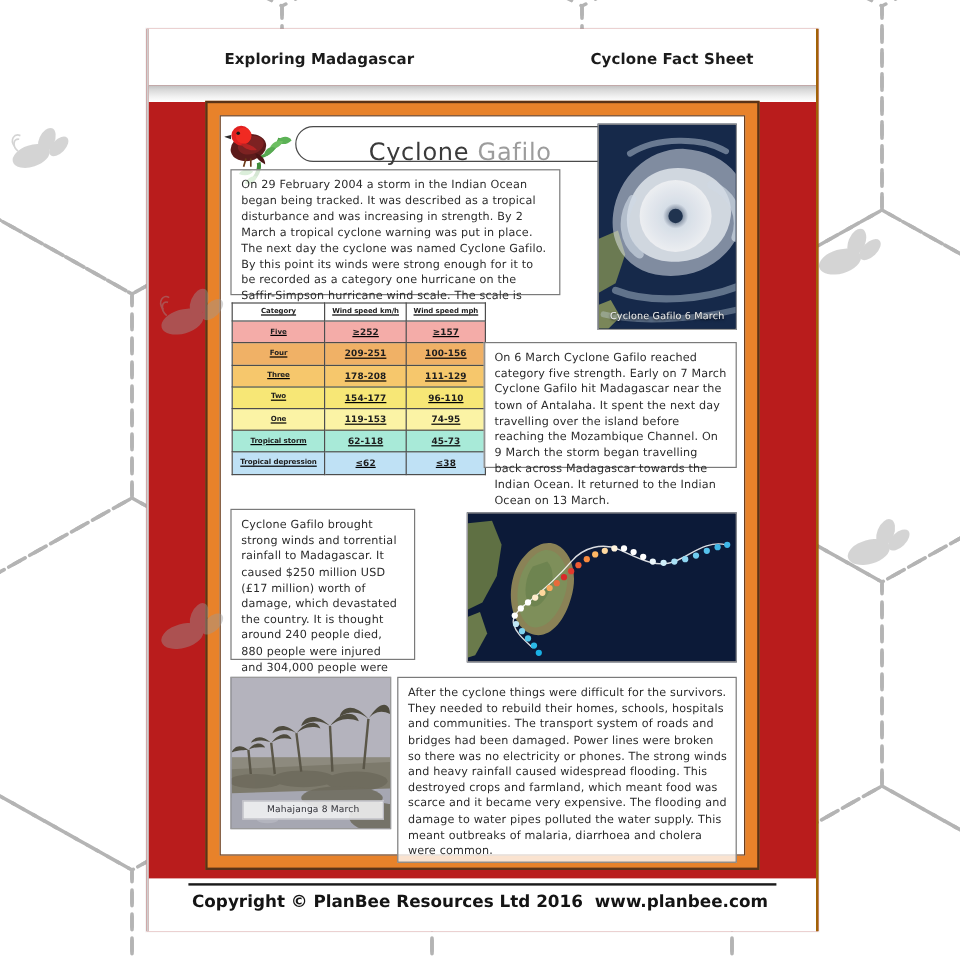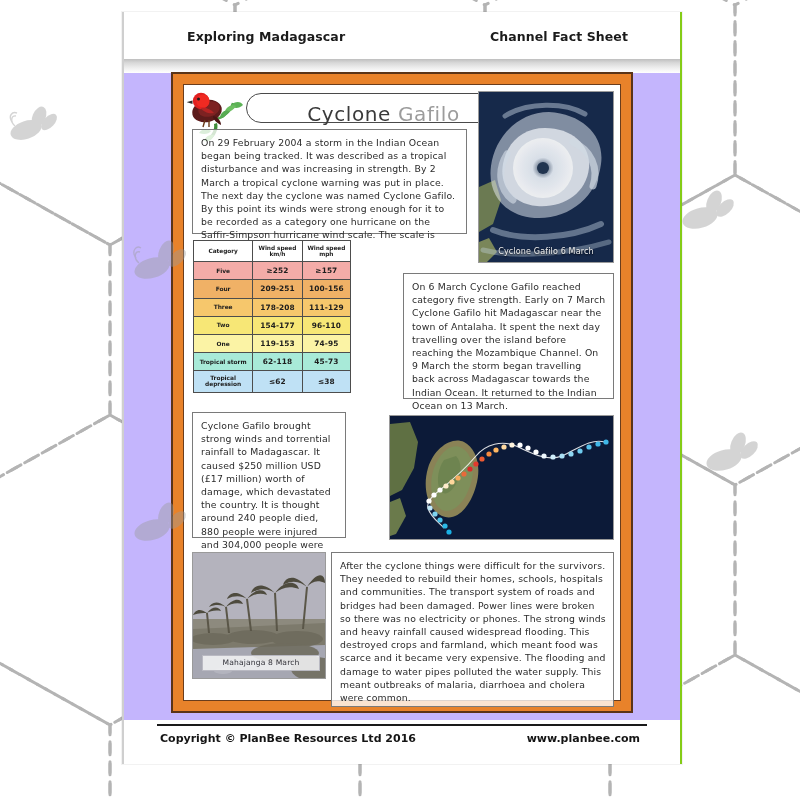--- a/index.html
+++ b/index.html
@@ -6,23 +6,23 @@
   body{
     width:800px;height:800px;overflow:hidden;
     background:#ffffff;
     font-family:"DejaVu Sans", sans-serif;
     position:relative;
   }
   
   #hex-bg{position:absolute;inset:0;z-index:0;}
   
   #page{
-    position:absolute;left:122px;top:12px;width:556px;height:752px;
-    background:#c4b5fd;z-index:2;
-    border-left:2px solid #cfcfcf;border-right:2px solid #84cc16;
+    position:absolute;left:122px;top:24px;width:556px;height:752px;
+    background:#b91c1c;z-index:2;
+    border-left:2px solid #cfcfcf;border-right:2px solid #a16207;
     box-shadow:0 0 0 1px rgba(0,0,0,.05);
   }
   
   #page-header{
     position:absolute;left:0;top:0;width:100%;height:47px;
     background:#fff;
   }
   .hdr-txt{
     position:absolute;top:17px;
     font-family:"DejaVu Sans", sans-serif;
@@ -48,21 +48,21 @@
     background:#ffffff;
     border:1px solid #6b3d1c;
     box-sizing:border-box;
   }
   
   #page-footer{
     position:absolute;left:0;bottom:0;width:100%;height:44px;background:#fff;
   }
   #footer-rule{position:absolute;left:33px;top:4px;width:490px;height:2px;background:#1a1a1a;}
   .ftr-txt{
-    position:absolute;top:12px;font-weight:bold;font-size:11px;color:#141414;
+    position:absolute;top:12px;font-weight:bold;font-size:14px;color:#141414;
   }
   #ftr-left{left:36px;}
   #ftr-right{right:40px;}
 
   
   .hand{
     font-family:"DejaVu Sans", sans-serif;
     color:#2b2b2b;
     line-height:1.42;
     letter-spacing:.15px;
@@ -86,54 +86,55 @@
     position:absolute;width:100%;text-align:center;top:6px;
     font-size:20px;color:#3a3a3a;letter-spacing:.6px;
   }
   #title-text .faded{color:#9c9c9c;}
 
   
   #bird{position:absolute;left:3px;top:4px;width:66px;height:56px;}
 
   
   #sat-photo{
-    position:absolute;right:6px;top:6px;width:136px;height:172px;
+    position:absolute;right:6px;top:6px;width:116px;height:172px;
     border:1px solid #9a9a9a;box-sizing:border-box;overflow:hidden;background:#0d1d38;
   }
   .photo-cap{
     position:absolute;left:50%;transform:translateX(-50%);
     font-size:8px;color:#efefef;white-space:nowrap;
     text-shadow:0 1px 2px rgba(0,0,0,.9);
   }
   
   #intro-box{left:8px;top:44px;width:275px;height:105px;}
 
   
   #scale-table{
-    position:absolute;left:9px;top:155px;width:158px;
+    position:absolute;left:9px;top:155px;width:212px;
     border-collapse:collapse;
     background:#fff;
     border:1.5px solid #3a3a3a;
+    text-decoration:underline;
   }
   #scale-table td,#scale-table th{
     border:1px solid #4d4d4d;
     text-align:center;
     font-size:5.9px;
     font-weight:bold;
     font-family:"DejaVu Sans", sans-serif;
     color:#1d1d1d;
     padding:4.1px 1px;
     letter-spacing:-.05px;
   }
   #scale-table th{background:#ffffff;font-size:5.8px;}
   #scale-table td.val{font-size:7.4px;letter-spacing:.1px;}
   #scale-table td.cat{font-size:5.9px;}
 
   
-  #march-box{right:6px;top:188px;width:211px;height:126px;}
+  #march-box{right:6px;top:188px;width:211px;height:105px;}
   
   #damage-box{left:8px;top:327px;width:154px;height:126px;}
   
   #track-map{
     position:absolute;right:6px;top:330px;width:225px;height:125px;
     border:1px solid #9a9a9a;box-sizing:border-box;overflow:hidden;background:#0a1733;
   }
   #map-cap-bar{
     position:absolute;left:0;bottom:0;width:100%;height:15px;
     background:rgba(150,153,178,.78);
@@ -230,21 +231,21 @@
     <ellipse cx="24" cy="30" rx="18" ry="10" transform="rotate(-16 24 30)"></ellipse>
     <ellipse cx="38" cy="14" rx="7" ry="12" transform="rotate(22 38 14)"></ellipse>
     <ellipse cx="49" cy="20" rx="6" ry="11" transform="rotate(46 49 20)"></ellipse>
   </g>
 </svg>
 
 <div id="page">
 
   <div id="page-header">
     <div class="hdr-txt" id="hdr-left">Exploring Madagascar</div>
-    <div class="hdr-txt" id="hdr-right">Channel Fact Sheet</div>
+    <div class="hdr-txt" id="hdr-right">Cyclone Fact Sheet</div>
   </div>
   <div id="hdr-shadow"></div>
 
   <div id="card">
     <div id="card-inner">
 
       <svg id="bird" viewBox="0 0 66 56">
         <g>
           <path d="M30 34 C32 40, 28 48, 22 52 L20 50 C25 46, 28 40, 27 35 Z" fill="#3f8d3a"></path>
           <path d="M30 30 C37 28, 44 22, 46 14" stroke="#4ea24a" stroke-width="2.4" fill="none"></path>

